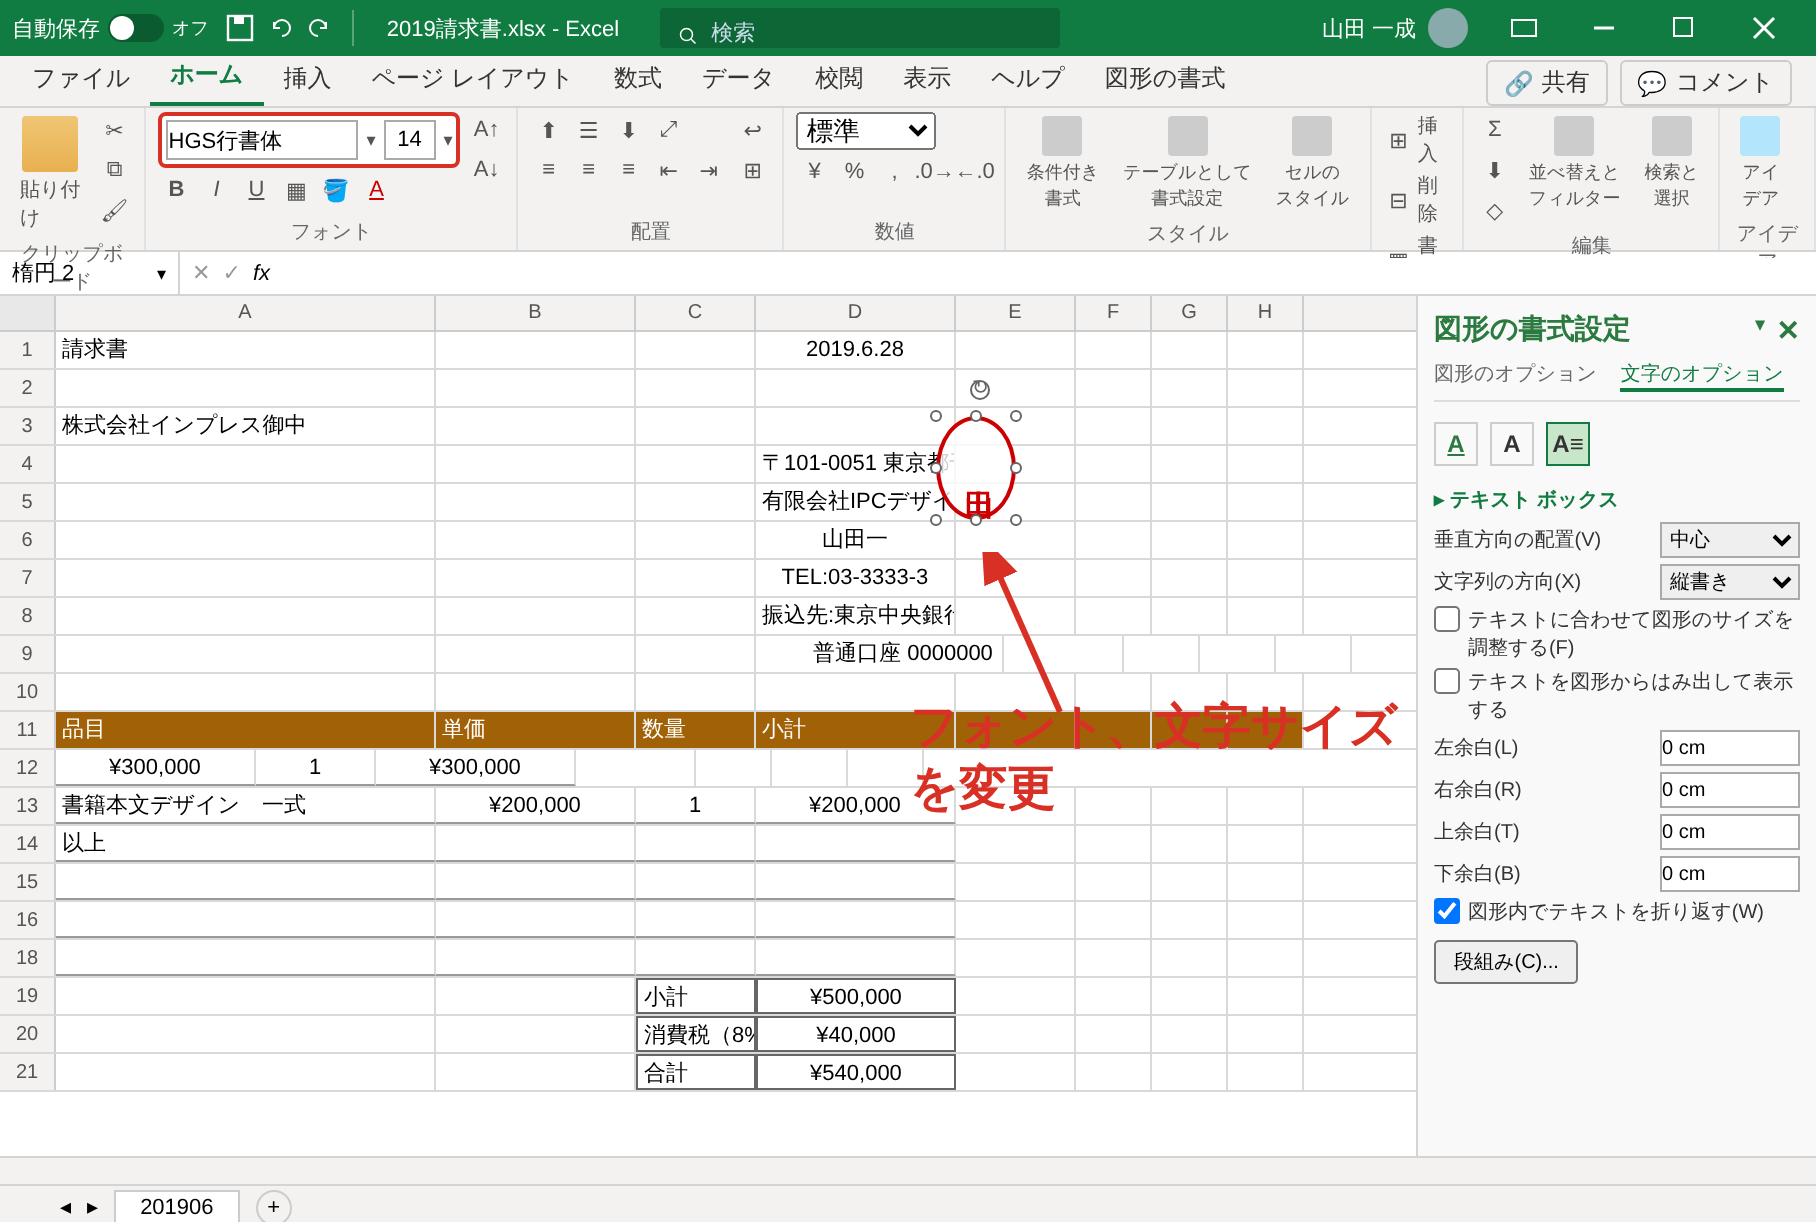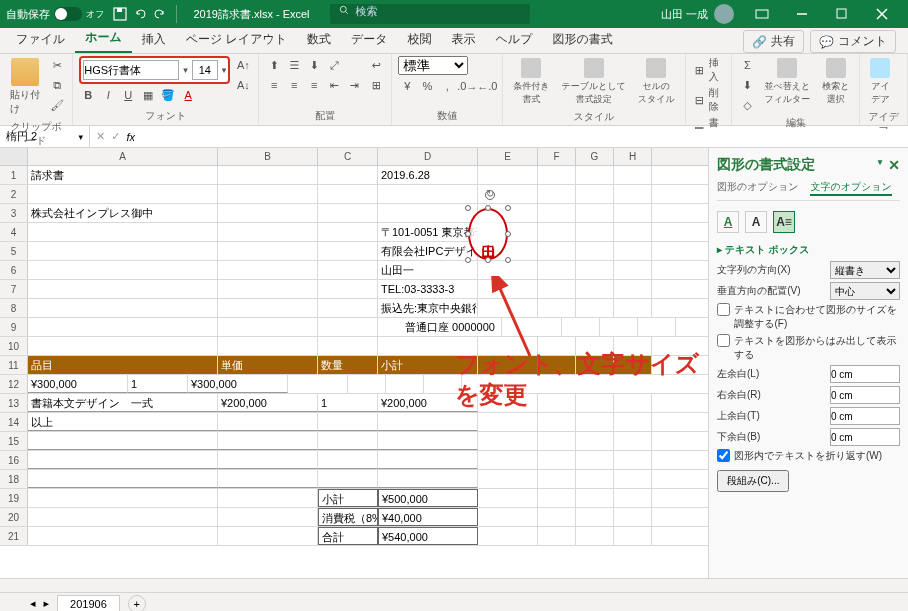--- a/index.html
+++ b/index.html
@@ -4,21 +4,21 @@
 <style>
 *{box-sizing:border-box;margin:0;padding:0;font-family:"Meiryo UI","Yu Gothic",sans-serif}
 body{background:#fff;width:908px;height:611px;overflow:hidden;font-size:11px;position:relative}
 .titlebar{background:#107c41;height:28px;display:flex;align-items:center;color:#fff;padding:0 6px;font-size:11px}
 .titlebar .tico{width:16px;height:16px;margin-right:4px;display:flex;align-items:center;justify-content:center}
 .titlebar .autosave{display:flex;align-items:center;gap:4px;margin-right:8px}
 .titlebar .toggle{width:28px;height:14px;border-radius:7px;background:#0a5c30;position:relative}
 .titlebar .toggle::after{content:"";position:absolute;left:1px;top:1px;width:12px;height:12px;border-radius:6px;background:#fff}
 .titlebar .sep{width:1px;height:18px;background:rgba(255,255,255,.3);margin:0 4px}
 .titlebar .filename{margin-left:12px;white-space:nowrap}
-.titlebar .search{margin-left:20px;display:flex;align-items:flex-start;background:#0d6635;height:20px;border-radius:2px;padding:0 8px;gap:6px;width:200px}
+.titlebar .search{margin-left:20px;display:flex;align-items:flex-end;background:#0d6635;height:20px;border-radius:2px;padding:0 8px;gap:6px;width:200px}
 .titlebar .search svg{width:12px;height:12px}
 .titlebar .spacer{flex:1}
 .titlebar .user{display:flex;align-items:center;gap:6px;margin-right:8px}
 .titlebar .avatar{width:20px;height:20px;border-radius:10px;background:#8aa}
 .titlebar .winbtn{width:40px;height:28px;display:flex;align-items:center;justify-content:center}
 .ribbon-tabs{background:#f3f2f1;height:26px;display:flex;align-items:flex-end;padding:0 6px;font-size:12px;color:#333;border-bottom:1px solid #d4d4d4}
 .ribbon-tabs .tab{padding:4px 10px 5px;cursor:pointer;white-space:nowrap}
 .ribbon-tabs .tab.active{color:#107c41;border-bottom:2px solid #107c41;font-weight:bold}
 .ribbon-tabs .rspacer{flex:1}
 .ribbon-tabs .share{border:1px solid #ccc;border-radius:3px;padding:2px 8px;margin-right:6px;display:flex;align-items:center;gap:4px}
@@ -40,21 +40,21 @@
 .sheet-area{display:flex;height:430px}
 .grid{flex:1;overflow:hidden;position:relative}
 .colhdr{display:flex;height:18px;background:#f3f2f1;border-bottom:1px solid #ccc;font-size:10px;color:#555}
 .colhdr .corner{width:28px;border-right:1px solid #ccc;background:#e8e8e8}
 .colhdr .ch{border-right:1px solid #ccc;text-align:center;line-height:18px}
 .rows{position:relative}
 .row{display:flex;height:19px;border-bottom:1px solid #d9d9d9}
 .row .rh{width:28px;background:#f3f2f1;border-right:1px solid #ccc;text-align:center;font-size:10px;color:#555;line-height:19px}
 .row .cell{border-right:1px solid #d9d9d9;padding:0 3px;line-height:19px;font-size:11px;overflow:hidden;white-space:nowrap}
 .row.black .cell{background:#a16207;color:#fff;font-weight:normal}
-.cell.r{text-align:left}
+.cell.r{text-align:center}
 .shape-stamp{position:absolute;left:468px;top:60px;width:40px;height:52px}
 .shape-stamp .oval{width:40px;height:52px;border:2px solid #c00;border-radius:50%;display:flex;align-items:center;justify-content:center;background:rgba(255,255,255,.8)}
 .shape-stamp .txt{writing-mode:vertical-rl;color:#c00;font-size:14px;font-family:"HGS行書体",serif;font-weight:bold}
 .shape-stamp .handle{position:absolute;width:6px;height:6px;background:#fff;border:1px solid #666;border-radius:3px}
 .shape-stamp .rotate{position:absolute;top:-18px;left:17px;width:10px;height:10px;border:1px solid #666;border-radius:5px;background:#fff}
 .shape-stamp .rotate::after{content:"↻";position:absolute;top:-3px;left:0;font-size:10px;color:#666}
 .arrow{position:absolute;left:490px;top:128px;pointer-events:none}
 .anno{position:absolute;left:455px;top:200px;color:#d93025;font-size:24px;font-weight:bold;line-height:1.3;white-space:nowrap}
 .taskpane{width:200px;border-left:1px solid #d4d4d4;background:#f9f9f9;padding:8px;font-size:11px;color:#333;display:flex;flex-direction:column;gap:6px;overflow:hidden}
 .taskpane .tp-title{color:#2b7a3f;font-size:14px;font-weight:bold;display:flex;justify-content:space-between;align-items:center}
@@ -606,26 +606,26 @@
     <div class="tp-icons">
       <div class="ti" style="color:#2b7a3f">
           <u>A</u>
         </div>
       <div class="ti">A</div>
       <div class="ti active">A≡</div>
     </div>
     <div class="section">
       <div class="shead">▸ <span>テキスト ボックス</span></div>
       <div class="frow">
+          <span>垂直方向の配置(V)</span>
+          <select><option>中心</option></select>
+        </div>
+      <div class="frow">
           <span>文字列の方向(X)</span>
           <select><option>縦書き</option></select>
-        </div>
-      <div class="frow">
-          <span>垂直方向の配置(V)</span>
-          <select><option>中心</option></select>
         </div>
       <div class="chk">
           <input type="checkbox" style="">
           <span>テキストに合わせて図形のサイズを調整する(F)</span>
         </div>
       <div class="chk">
           <input type="checkbox" style="">
           <span>テキストを図形からはみ出して表示する</span>
         </div>
       <div class="frow">

